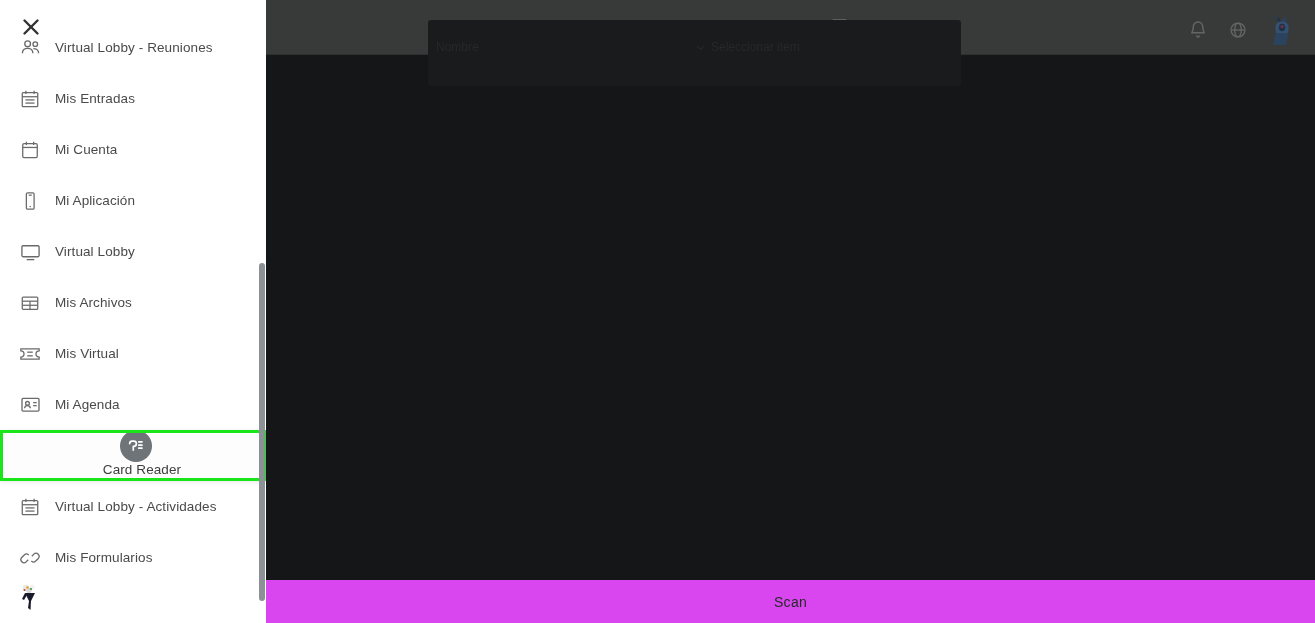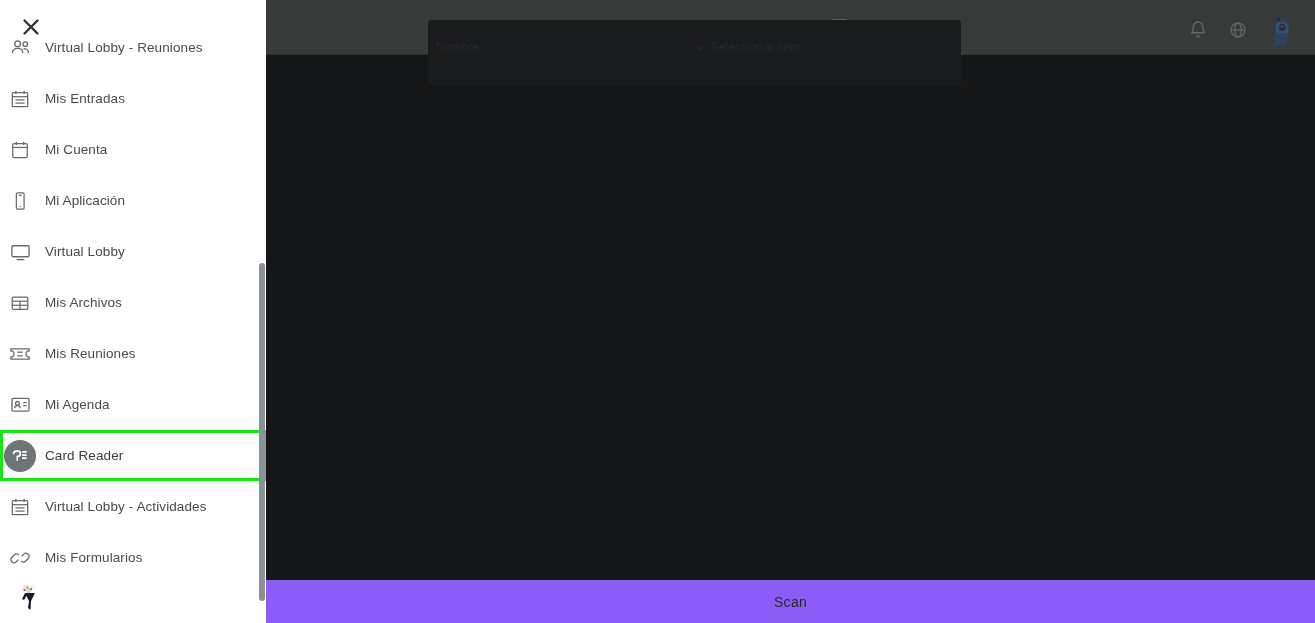--- a/index.html
+++ b/index.html
@@ -68,21 +68,21 @@
     text-align:center;
     font-size:21px;
     color:#1fb35f;
     letter-spacing:.2px;
   }
 
   
   .scan-bar {
     position:absolute; left:0; bottom:0;
     width:1049px; height:43px;
-    background:#8b5cf6;
+    background:#d946ef;
     display:flex; align-items:center; justify-content:center;
   }
   .scan-label {
     font-size:14px; color:#1e2c22; letter-spacing:.3px;
   }
 
   
   .drawer {
     position:absolute; left:0; top:0;
     width:266px; height:623px;
@@ -100,21 +100,21 @@
 
   .nav-list {
     position:absolute; left:0; top:0;
     width:266px;
     padding-top:22px;
   }
   .nav-item {
     position:relative;
     height:51px;
     display:flex; align-items:center;
-    padding-left:8px;
+    padding-left:18px;
     cursor:pointer;
   }
   .nav-icon {
     width:24px; min-width:24px; height:24px;
     display:flex; align-items:center; justify-content:center;
     margin-right:13px;
   }
   .nav-icon svg { display:block; }
   .nav-label {
     font-size:13.5px;
@@ -122,20 +122,21 @@
     letter-spacing:.1px;
     white-space:nowrap;
   }
 
   
   .nav-item.highlighted {
     outline:3px solid #19e519;
     outline-offset:-3px;
     background:#fdfdfd;
     box-shadow:0 1px 4px rgba(0,0,0,.10);
+    flex-direction:column;
   }
   .nav-item.highlighted .nav-icon {
     width:32px; min-width:32px; height:32px;
     border-radius:50%;
     background:#6e7478;
     margin-left:-4px;
     margin-right:9px;
   }
   .nav-item.highlighted .nav-label { color:#3d3d3d; }
 
@@ -307,21 +308,21 @@
       </div>
 
       <div class="nav-item">
         <span class="nav-icon">
           <svg width="22" height="18" viewBox="0 0 24 18" fill="none" stroke="#6a6a6a" stroke-width="1.4">
             <path d="M2 5.5V3.5h20v2a3.5 3.5 0 000 7v2H2v-2a3.5 3.5 0 000-7z"></path>
             <line x1="9" y1="7" x2="15" y2="7"></line>
             <line x1="9" y1="11" x2="15" y2="11"></line>
           </svg>
         </span>
-        <span class="nav-label">Mis Reuniones</span>
+        <span class="nav-label">Mis Virtual</span>
       </div>
 
       <div class="nav-item">
         <span class="nav-icon">
           <svg width="21" height="17" viewBox="0 0 22 18" fill="none" stroke="#6a6a6a" stroke-width="1.4">
             <rect x="2" y="2.5" width="18" height="13.5" rx="1.2"></rect>
             <circle cx="7.8" cy="7.8" r="2"></circle>
             <path d="M4.8 13c0-1.8 1.3-2.9 3-2.9s3 1.1 3 2.9"></path>
             <line x1="13.8" y1="7" x2="17.5" y2="7"></line>
             <line x1="13.8" y1="10.2" x2="17.5" y2="10.2"></line>

